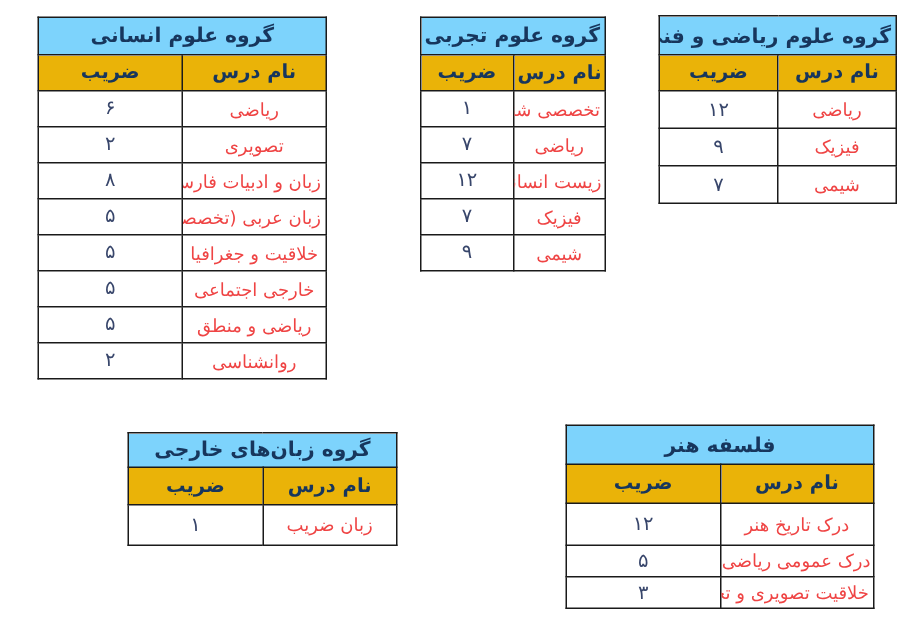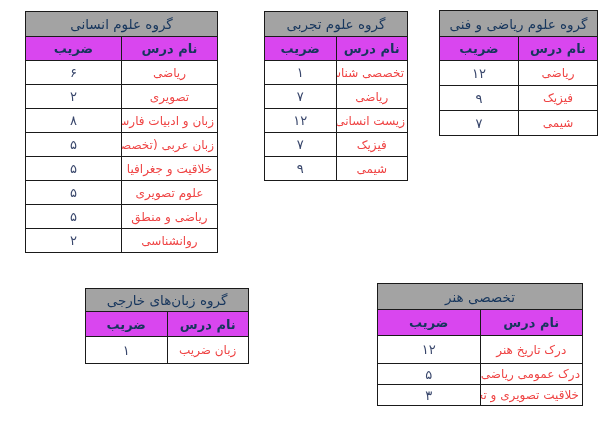--- a/index.html
+++ b/index.html
@@ -20,53 +20,53 @@
   }
   table.grp td, table.grp th {
     border: 1px solid #1a1a1a;
     padding: 0 3px;
     vertical-align: middle;
     text-align: center;
     overflow: hidden;
     white-space: nowrap;
   }
   td.title {
-    background: #a3a3a3;
+    background: #7dd3fc;
     color: #17365d;
-    font-weight: normal;
+    font-weight: bold;
     font-size: 13.5px;
   }
   th.hdr {
-    background: #d946ef;
+    background: #eab308;
     color: #17365d;
     font-weight: bold;
     font-size: 13px;
   }
   td.course { color: #ef4444; font-size: 12px; }
   td.coeff  { color: #38466b; font-size: 13px; }
 
   
   .t1 { left: 25px;  top: 11px;  width: 193px; }
   .t1 tr { height: 24px; }
   .t1 tr.title-row { height: 25px; }
   .t1 tr.hdr-row   { height: 24px; }
 
   
-  .t2 { left: 264px; top: 11px;  width: 144px; }
+  .t2 { left: 280px; top: 11px;  width: 124px; }
   .t2 tr { height: 24px; }
   .t2 tr.title-row { height: 25px; }
 
   
   .t3 { left: 439px; top: 10px;  width: 159px; }
   .t3 tr { height: 25px; }
   .t3 tr.title-row { height: 26px; }
   .t3 tr.hdr-row   { height: 24px; }
 
   
-  .t4 { left: 85px;  top: 288px; width: 164px; }
+  .t4 { left: 85px;  top: 288px; width: 180px; }
   .t4 tr { height: 27px; }
   .t4 tr.title-row { height: 23px; }
   .t4 tr.hdr-row   { height: 25px; }
 
   
   .t5 { left: 377px; top: 283px; width: 206px; }
   .t5 tr { height: 21px; }
   .t5 tr.title-row { height: 26px; }
   .t5 tr.hdr-row   { height: 26px; }
   .t5 tr.tall-row  { height: 28px; }
@@ -99,21 +99,21 @@
     </tr>
     <tr>
       <td class="course">زبان عربی (تخصصی)</td>
       <td class="coeff">۵</td>
     </tr>
     <tr>
       <td class="course">خلاقیت و جغرافیا</td>
       <td class="coeff">۵</td>
     </tr>
     <tr>
-      <td class="course">علوم تصویری</td>
+      <td class="course">خارجی اجتماعی</td>
       <td class="coeff">۵</td>
     </tr>
     <tr>
       <td class="course">ریاضی و منطق</td>
       <td class="coeff">۵</td>
     </tr>
     <tr>
       <td class="course">روانشناسی</td>
       <td class="coeff">۲</td>
     </tr>
@@ -188,21 +188,21 @@
     <tr>
       <td class="course">زبان ضریب</td>
       <td class="coeff">۱</td>
     </tr>
   </tbody>
     </table>
 
   <table class="grp t5">
     <tbody>
         <tr class="title-row">
-      <td class="title" colspan="2">تخصصی هنر</td>
+      <td class="title" colspan="2">فلسفه هنر</td>
     </tr>
     <tr class="hdr-row">
       <th class="hdr" style="width:161px">نام درس</th>
       <th class="hdr" style="width:43px">ضریب</th>
     </tr>
     <tr class="tall-row">
       <td class="course">درک تاریخ هنر</td>
       <td class="coeff">۱۲</td>
     </tr>
     <tr>

